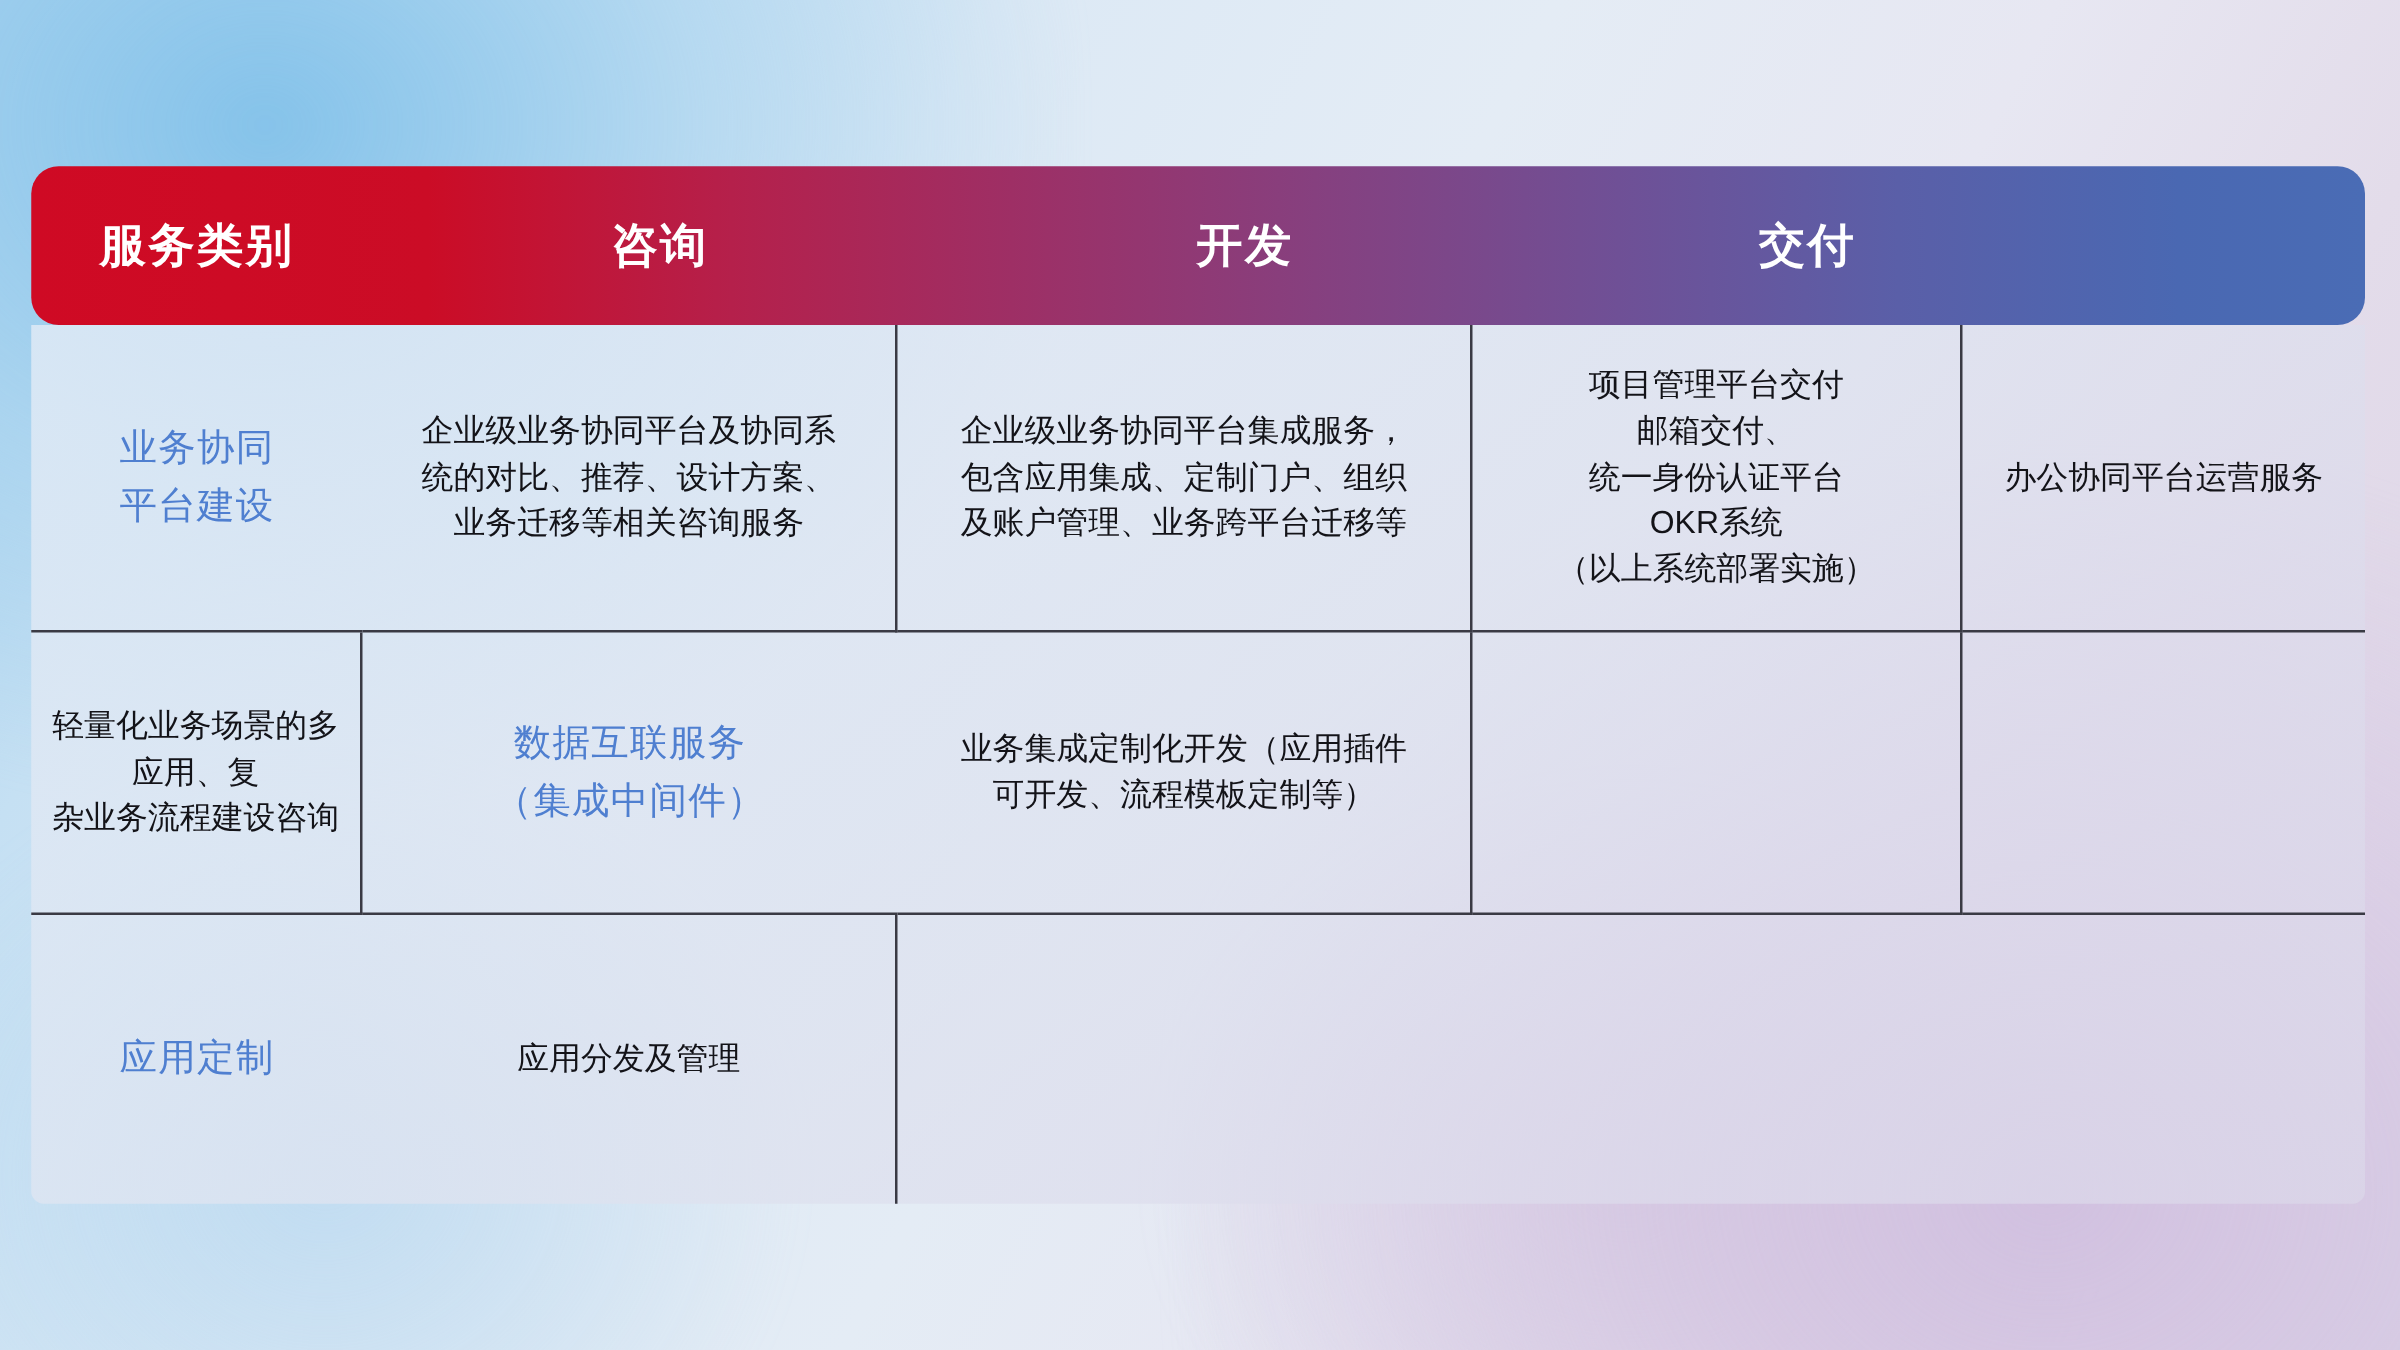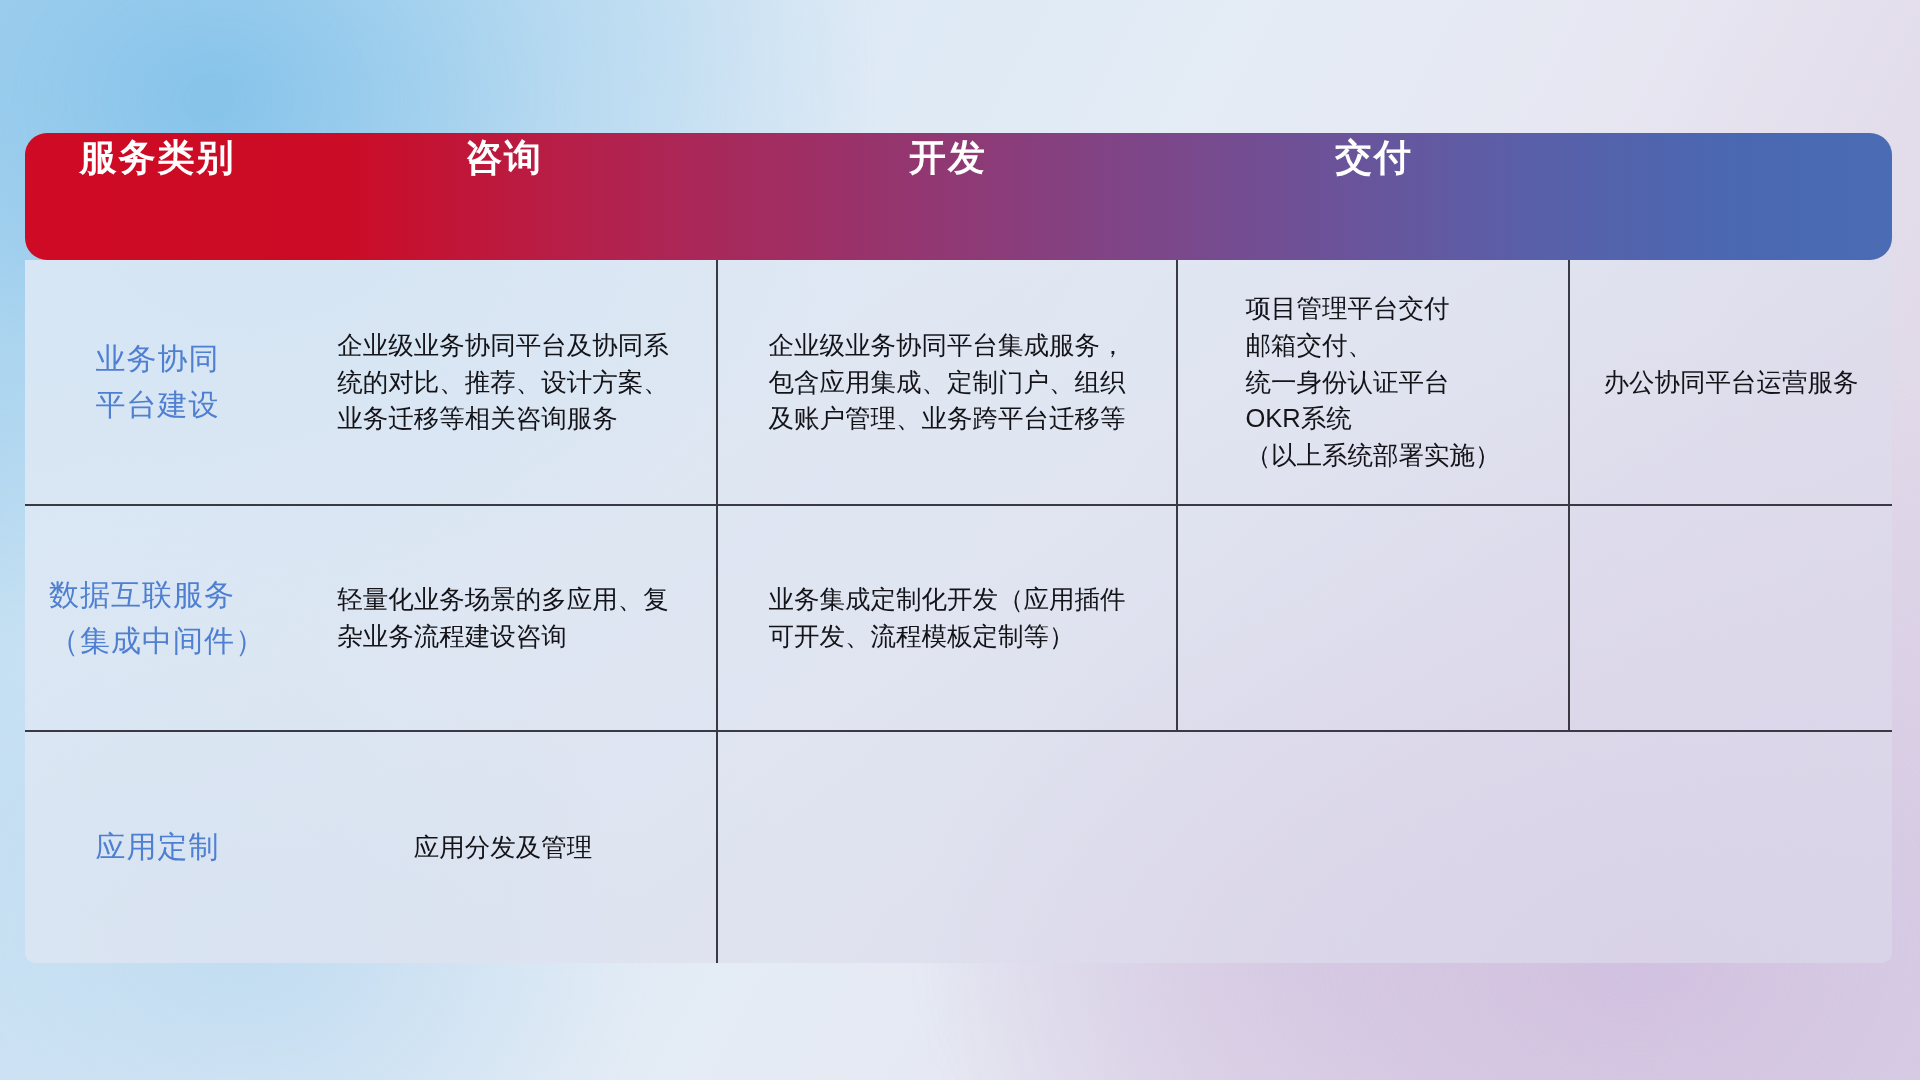--- a/index.html
+++ b/index.html
@@ -80,22 +80,23 @@
        #cf0a24 0%,
        #cb0c26 17%,
        #b5204b 30%,
        #9e2f65 42%,
        #86407f 55%,
        #6f5096 68%,
        #5a5fa8 80%,
        #4a68b2 92%,
        #4a6cb5 100%);
     display: flex;
-    align-items: flex-start;
-    box-sizing: border-box;
+    align-items: center;
+    box-sizing: border-box;
+    gap: 24px;
   }
   .hdr-cell {
     color: #ffffff;
     font-size: 37px;
     font-weight: bold;
     text-align: center;
     letter-spacing: 2px;
     white-space: nowrap;
     box-sizing: border-box;
   }
@@ -122,21 +123,21 @@
     position: absolute;
     inset: 0;
     display: grid;
     grid-template-columns: 265px 428px 460px 392px 322px;
     grid-template-rows: 246px 226px 231px;
   }
   .cell {
     display: flex;
     align-items: center;
     justify-content: center;
-    text-align: left;
+    text-align: center;
     padding: 6px 14px;
     box-sizing: border-box;
     font-size: 25.5px;
     line-height: 1.44;
     color: #131318;
     white-space: pre-line;
   }
   .cell.cat {
     color: #4f7fd0;
     font-weight: normal;
@@ -179,24 +180,24 @@
       <div class="cell bd-r bd-b">企业级业务协同平台集成服务，
 包含应用集成、定制门户、组织
 及账户管理、业务跨平台迁移等</div>
       <div class="cell bd-r bd-b">项目管理平台交付
 邮箱交付、
 统一身份认证平台
 OKR系统
 （以上系统部署实施）</div>
       <div class="cell bd-b">办公协同平台运营服务</div>
 
+      <div class="cell bd-r bd-b">轻量化业务场景的多应用、复
+杂业务流程建设咨询</div>
       <div class="cell cat bd-b">数据互联服务
 （集成中间件）</div>
-      <div class="cell bd-r bd-b">轻量化业务场景的多应用、复
-杂业务流程建设咨询</div>
       <div class="cell bd-r bd-b">业务集成定制化开发（应用插件
 可开发、流程模板定制等）</div>
       <div class="cell bd-r bd-b"></div>
       <div class="cell bd-b"></div>
 
       <div class="cell cat">应用定制</div>
       <div class="cell bd-r">应用分发及管理</div>
       <div class="cell"></div>
 
     </div>

